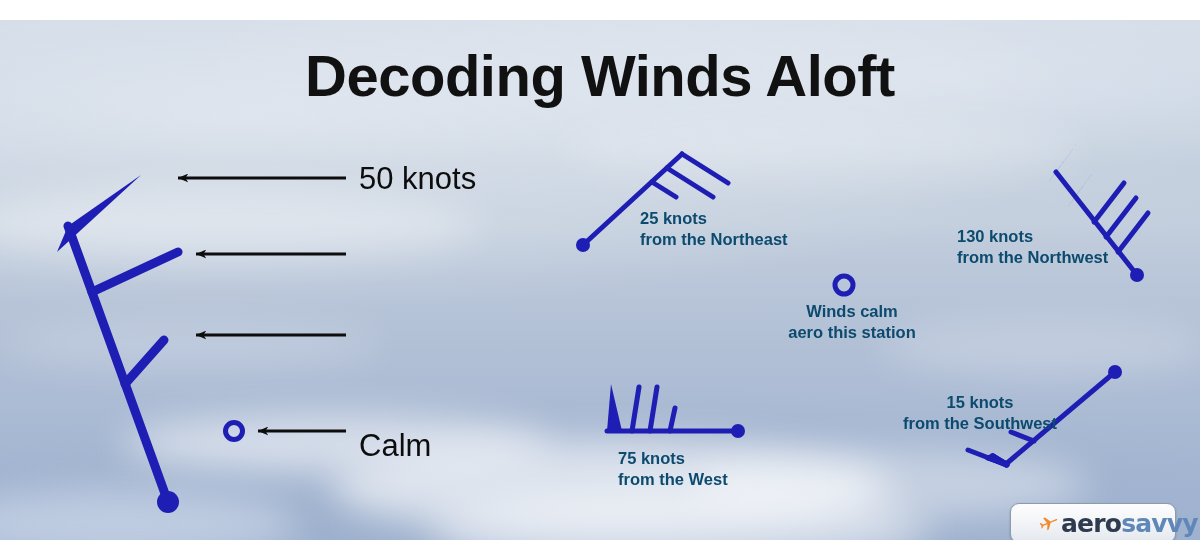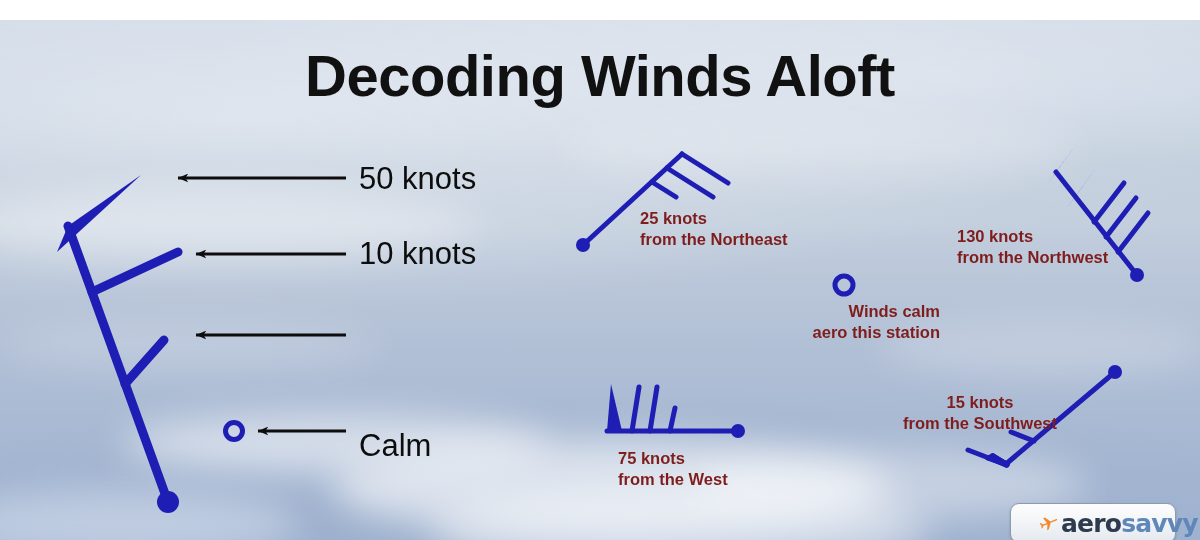--- a/index.html
+++ b/index.html
@@ -59,27 +59,27 @@
     position:absolute;font-size:31px;font-weight:normal;color:#0d0d0d;
     white-space:nowrap;
   }
   .lg0{left:359px;top:141px;}
   .lg1{left:359px;top:216px;}
   .lg2{left:359px;top:292px;}
   .lg3{left:359px;top:408px;}
 
   
   .stn{
-    position:absolute;font-size:16.5px;font-weight:bold;color:#7f1d1d;
+    position:absolute;font-size:16.5px;font-weight:bold;color:#0c4a6e;
     line-height:1.30;white-space:nowrap;
   }
   .stn .l2{display:block;}
   .s-ne{left:640px;top:188px;}
   .s-nw{left:957px;top:206px;}
-  .s-calm{left:796px;top:281px;text-align:right;width:144px;}
+  .s-calm{left:780px;top:281px;text-align:center;width:144px;}
   .s-w{left:618px;top:428px;}
   .s-sw{left:903px;top:372px;text-align:center;}
 
   
   .logo{
     position:absolute;left:1010px;top:483px;width:166px;height:40px;
     border-radius:9px;border:1px solid #8d9bac;
     background:linear-gradient(180deg,#fdfdfe 0%,#f3f5f8 45%,#e4e8ee 100%);
     box-shadow:0 1px 2px rgba(40,55,80,.30);
     display:flex;align-items:center;padding-left:27px;box-sizing:border-box;
@@ -214,21 +214,20 @@
 
       <line x1="1007" y1="445" x2="988" y2="438" stroke="#1e1eb4" stroke-width="5" stroke-linecap="round"></line>
 
       <line x1="1034" y1="421" x2="1011" y2="412" stroke="#1e1eb4" stroke-width="5" stroke-linecap="round"></line>
 
       <line x1="1007" y1="445" x2="968" y2="430" stroke="#1e1eb4" stroke-width="5" stroke-linecap="round"></line>
     </g>
   </svg>
 
   <div class="legend-label lg0">50 knots</div>
-  <div class="legend-label lg1">10 knots</div>
   <div class="legend-label lg3">Calm</div>
 
   <div class="stn s-ne">
     <span>25 knots</span>
     <span class="l2">from the Northeast</span>
   </div>
 
   <div class="stn s-nw">
     <span>130 knots</span>
     <span class="l2">from the Northwest</span>

